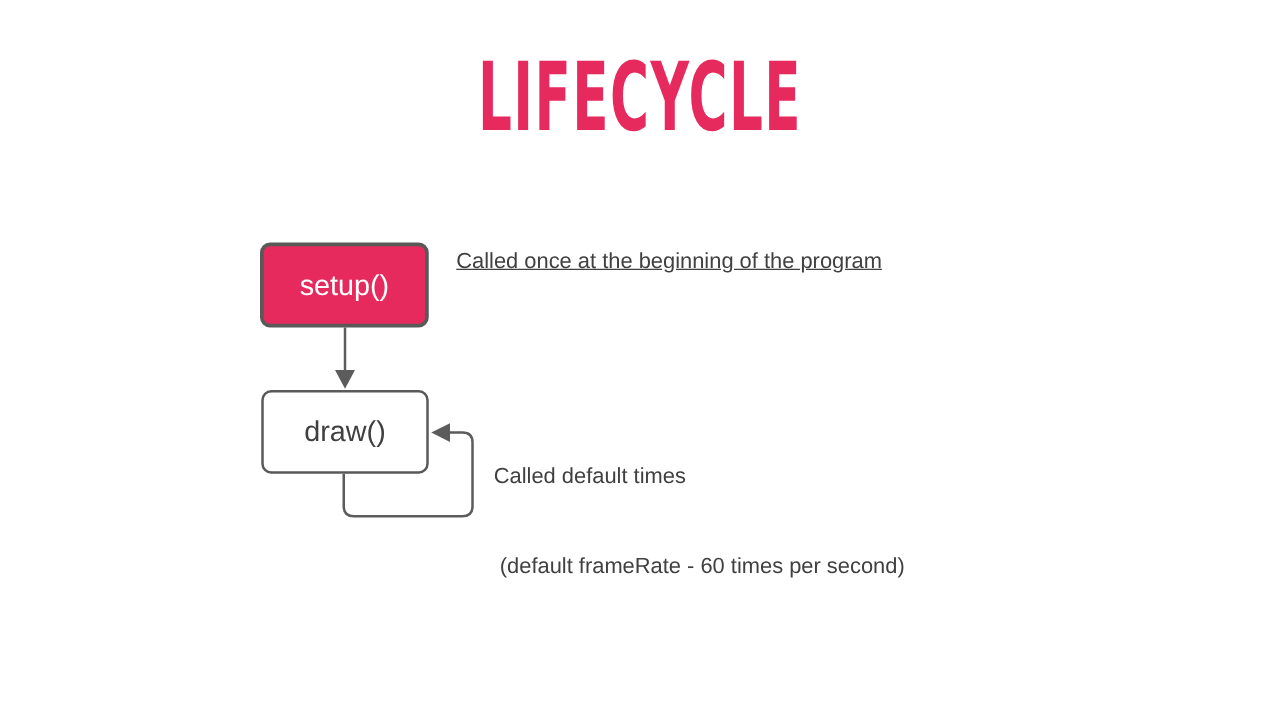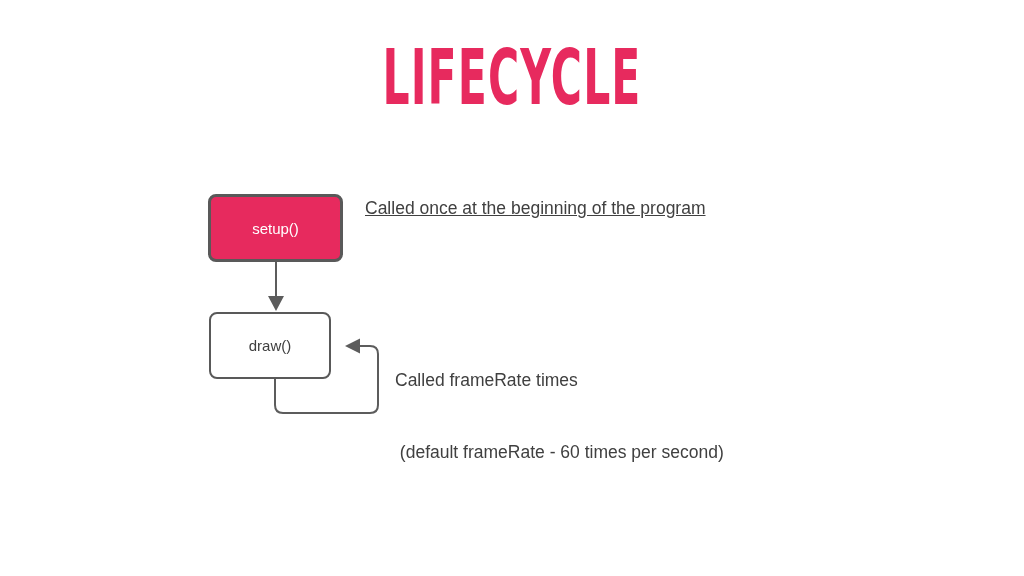--- a/index.html
+++ b/index.html
@@ -41,35 +41,35 @@
     height: 576px;
     pointer-events: none;
   }
   .node {
     position: absolute;
     box-sizing: border-box;
     display: flex;
     align-items: center;
     justify-content: center;
     border-radius: 8px;
-    font-size: 15px;
+    font-size: 23px;
   }
   .node-setup {
     left: 208px;
     top: 194px;
     width: 135px;
     height: 68px;
     background: var(--accent-pink, #E72A5E);
     border: 3px solid var(--node-border-gray, #595959);
     color: #ffffff;
   }
   .node-draw {
     left: 209px;
     top: 312px;
-    width: 122px;
+    width: 134px;
     height: 67px;
     background: #ffffff;
     border: 2px solid var(--node-border-gray, #595959);
     color: var(--text-gray, #404040);
   }
   .note {
     position: absolute;
     color: var(--text-gray, #404040);
     font-size: 17.5px;
     line-height: 24px;
@@ -109,17 +109,17 @@
     <span>setup()</span>
   </div>
 
   <div class="node node-draw">
     <span>draw()</span>
   </div>
 
   <div class="note note-setup">Called once at the beginning of the program</div>
 
   <div class="note note-draw">
-    <div>Called frameRate times</div>
+    <div>Called default times</div>
     <div> (default frameRate - 60 times per second)</div>
   </div>
 
 </div>
 
 </body></html>

